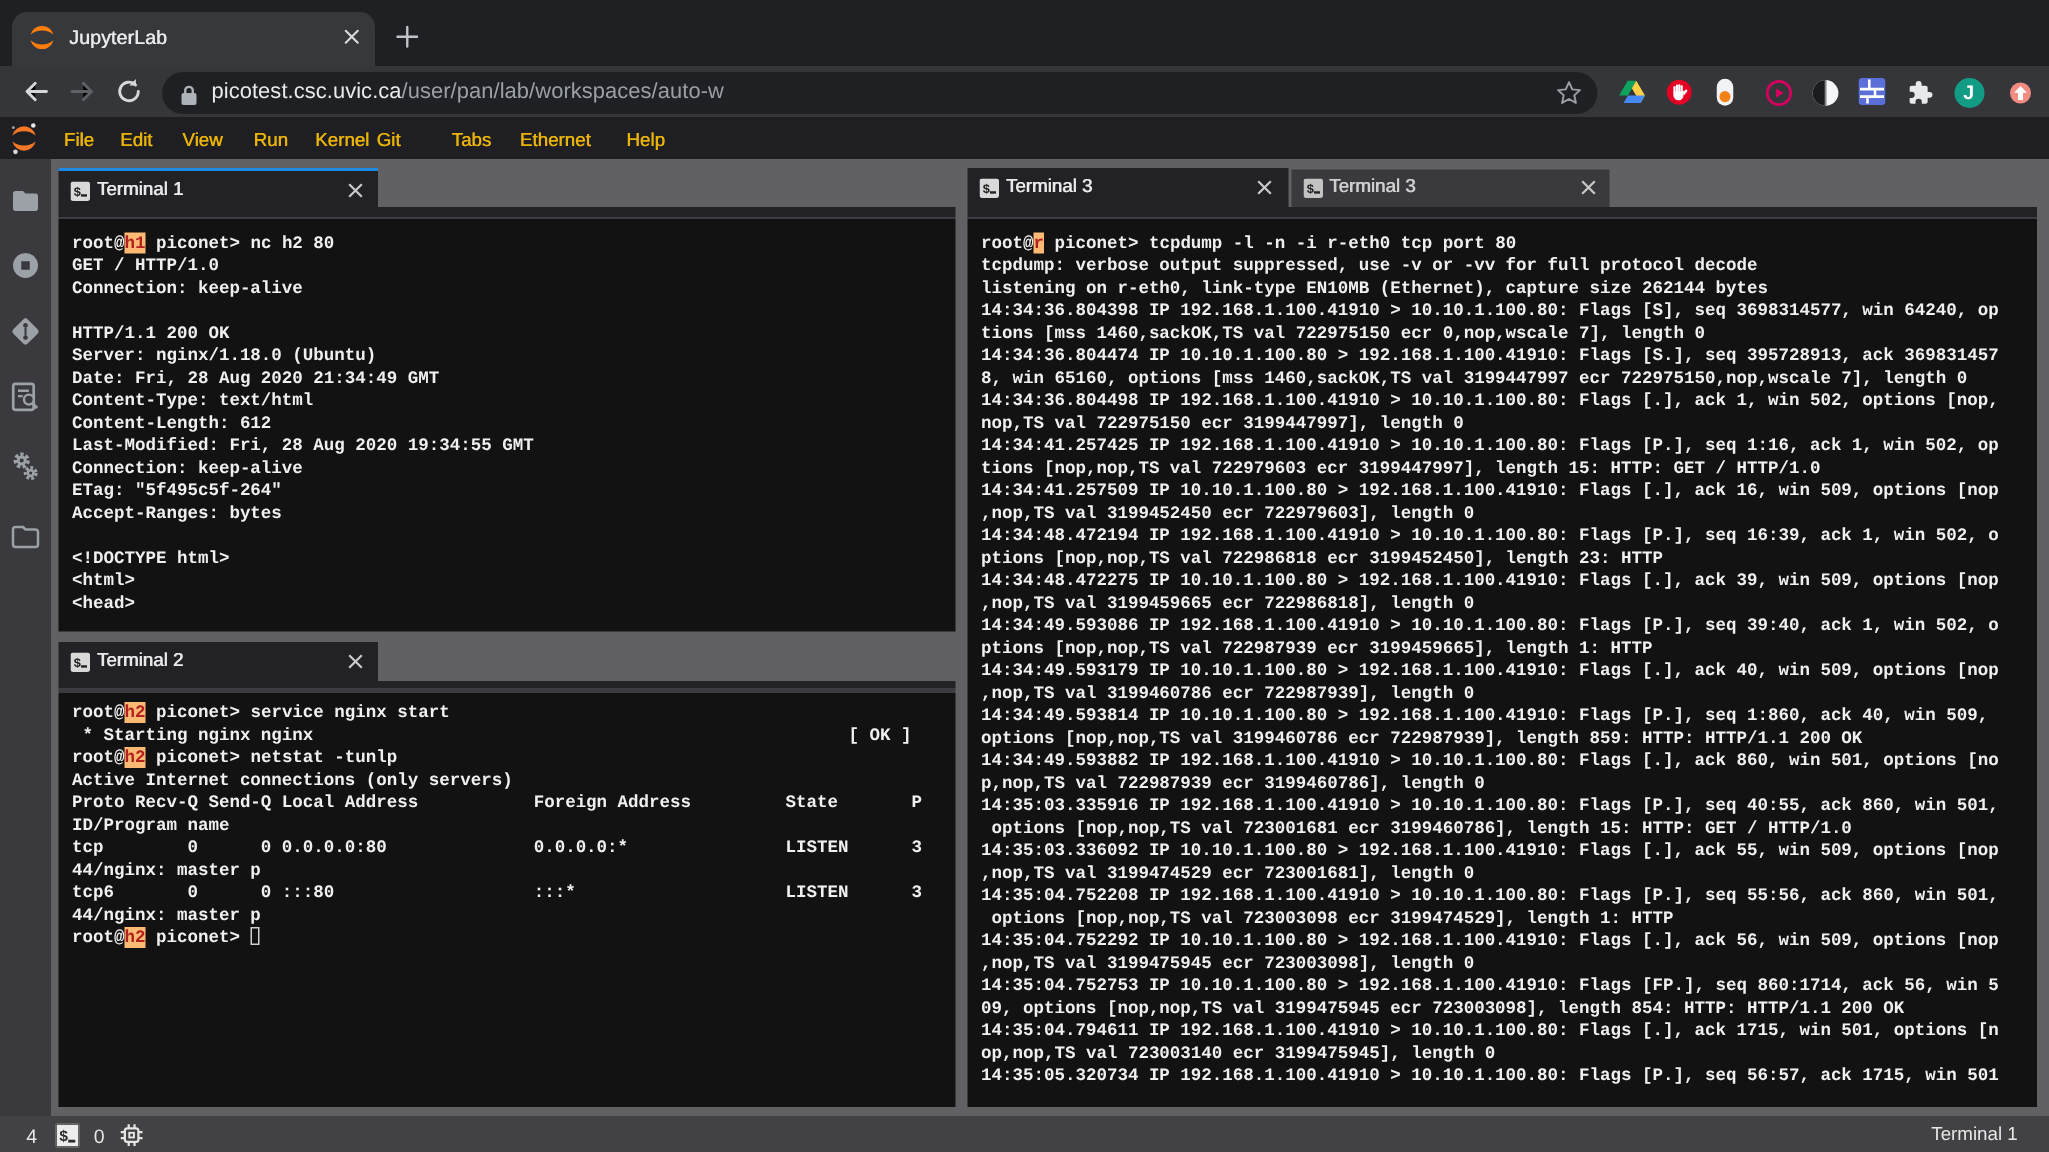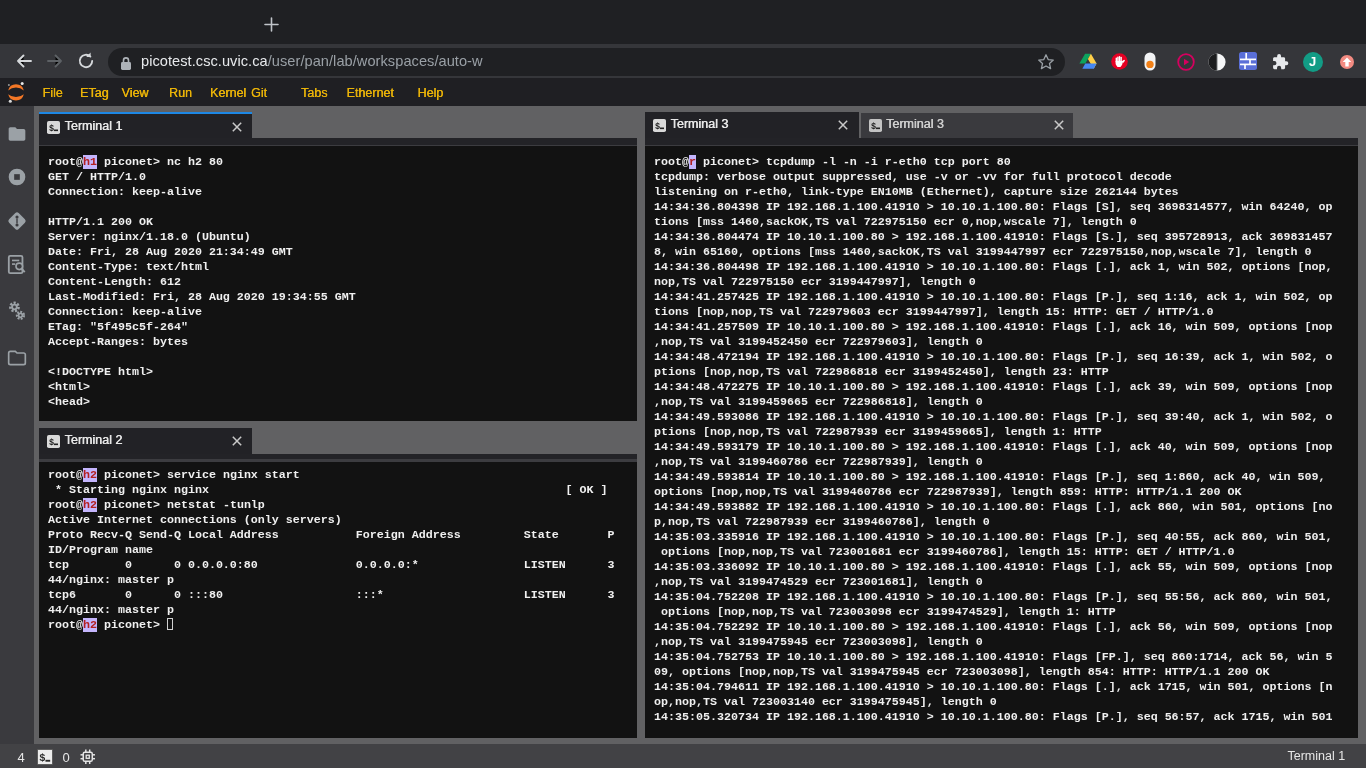--- a/index.html
+++ b/index.html
@@ -20,29 +20,39 @@
 #dock { position:absolute; left:0; top:106px; width:1366px; height:638px; background:#616163; }
 #sidebar { position:absolute; left:0; top:106px; width:34px; height:638px; background:#3a3a3e; }
 .jtab { position:absolute; height:26.5px; background:#222226; }
 .jtab .ticon { position:absolute; left:8px; top:7px; }
 .jtab .tname { position:absolute; left:25.5px; top:5px; font-size:12.5px; color:#e8e8e8; text-shadow:0.45px 0 0 currentColor; }
 .jtab .tx { position:absolute; left:192px; top:7px; }
 .band { position:absolute; height:6.5px; background:#232327; }
 .bline { position:absolute; height:1.5px; background:#3c3c40; }
 .tblack { position:absolute; background:#121212; }
 pre.term { position:absolute; font:700 11.67px/15px "Liberation Mono", monospace; color:#f0f0f0; white-space:pre; letter-spacing:0; }
-pre.term .hl { background:#c4b5fd; color:#b42020; }
+pre.term .hl { background:#fdba74; color:#b42020; }
 .cursor { display:inline-block; width:5.8px; height:12px; border:1.5px solid #d0d0d0; vertical-align:-2px; }
 
 #statusbar { position:absolute; left:0; top:744px; width:1366px; height:24px; background:#424245; color:#e6e6e6; font-size:12.5px; }
 </style>
 </head>
 <body>
 
 <div id="tabstrip">
+  <div id="ctab">
+    <svg class="abs" style="left:12px;top:8.5px" width="16" height="16" viewBox="0 0 16 16">
+      <path d="M0.4 6.2 A7.8 7.8 0 0 1 15.6 6.2 A11.7 11.7 0 0 0 0.4 6.2 Z" fill="#ff7d0c"></path>
+      <path d="M0.4 9.8 A7.8 7.8 0 0 0 15.6 9.8 A11.7 11.7 0 0 1 0.4 9.8 Z" fill="#ff7d0c"></path>
+    </svg>
+    <span class="title">JupyterLab</span>
+    <svg class="abs" style="left:221px;top:11px" width="11" height="11" viewBox="0 0 11 11">
+        <path d="M1.5 1.5 L9.5 9.5 M9.5 1.5 L1.5 9.5" stroke="#dadce0" stroke-width="1.4" stroke-linecap="round"></path>
+      </svg>
+  </div>
   <svg class="abs" style="left:264px;top:17px" width="15" height="15" viewBox="0 0 15 15">
       <path d="M7.5 1 V14 M1 7.5 H14" stroke="#c0c4c9" stroke-width="1.6" stroke-linecap="round"></path>
     </svg>
 </div>
 
 <div id="toolbar">
   <svg class="abs" style="left:14px;top:7.5px" width="20" height="20" viewBox="0 0 20 20">
       <path d="M17 10 H4 M9.5 4.5 L4 10 L9.5 15.5" stroke="#d5d8db" stroke-width="1.9" stroke-linecap="round" stroke-linejoin="round"></path>
     </svg>
   <svg class="abs" style="left:45px;top:7.5px" width="20" height="20" viewBox="0 0 20 20">
@@ -114,21 +124,21 @@
 
 <div id="menubar">
   <svg class="abs" style="left:6px;top:3px" width="20" height="23" viewBox="0 0 20 23">
     <circle cx="16.2" cy="2.6" r="1.5" fill="#e8e8e8"></circle>
     <circle cx="4.3" cy="20.2" r="1.55" fill="#d8d8d8"></circle>
     <circle cx="2.9" cy="4" r="1.0" fill="#9a9a9a"></circle>
     <path d="M2.2 9.4 A8 8 0 0 1 17.8 9.4 A12 12 0 0 0 2.2 9.4 Z" fill="#f37726"></path>
     <path d="M2.2 13.2 A8 8 0 0 0 17.8 13.2 A12 12 0 0 1 2.2 13.2 Z" fill="#f37726"></path>
   </svg>
   <span class="mitem" style="left:42.5px">File</span>
-  <span class="mitem" style="left:80px">ETag</span>
+  <span class="mitem" style="left:80px">Edit</span>
   <span class="mitem" style="left:121.5px">View</span>
   <span class="mitem" style="left:169px">Run</span>
   <span class="mitem" style="left:210px">Kernel</span>
   <span class="mitem" style="left:251px">Git</span>
   <span class="mitem" style="left:301px">Tabs</span>
   <span class="mitem" style="left:346.5px">Ethernet</span>
   <span class="mitem" style="left:417.5px">Help</span>
 </div>
 
 <div id="dock"></div>

